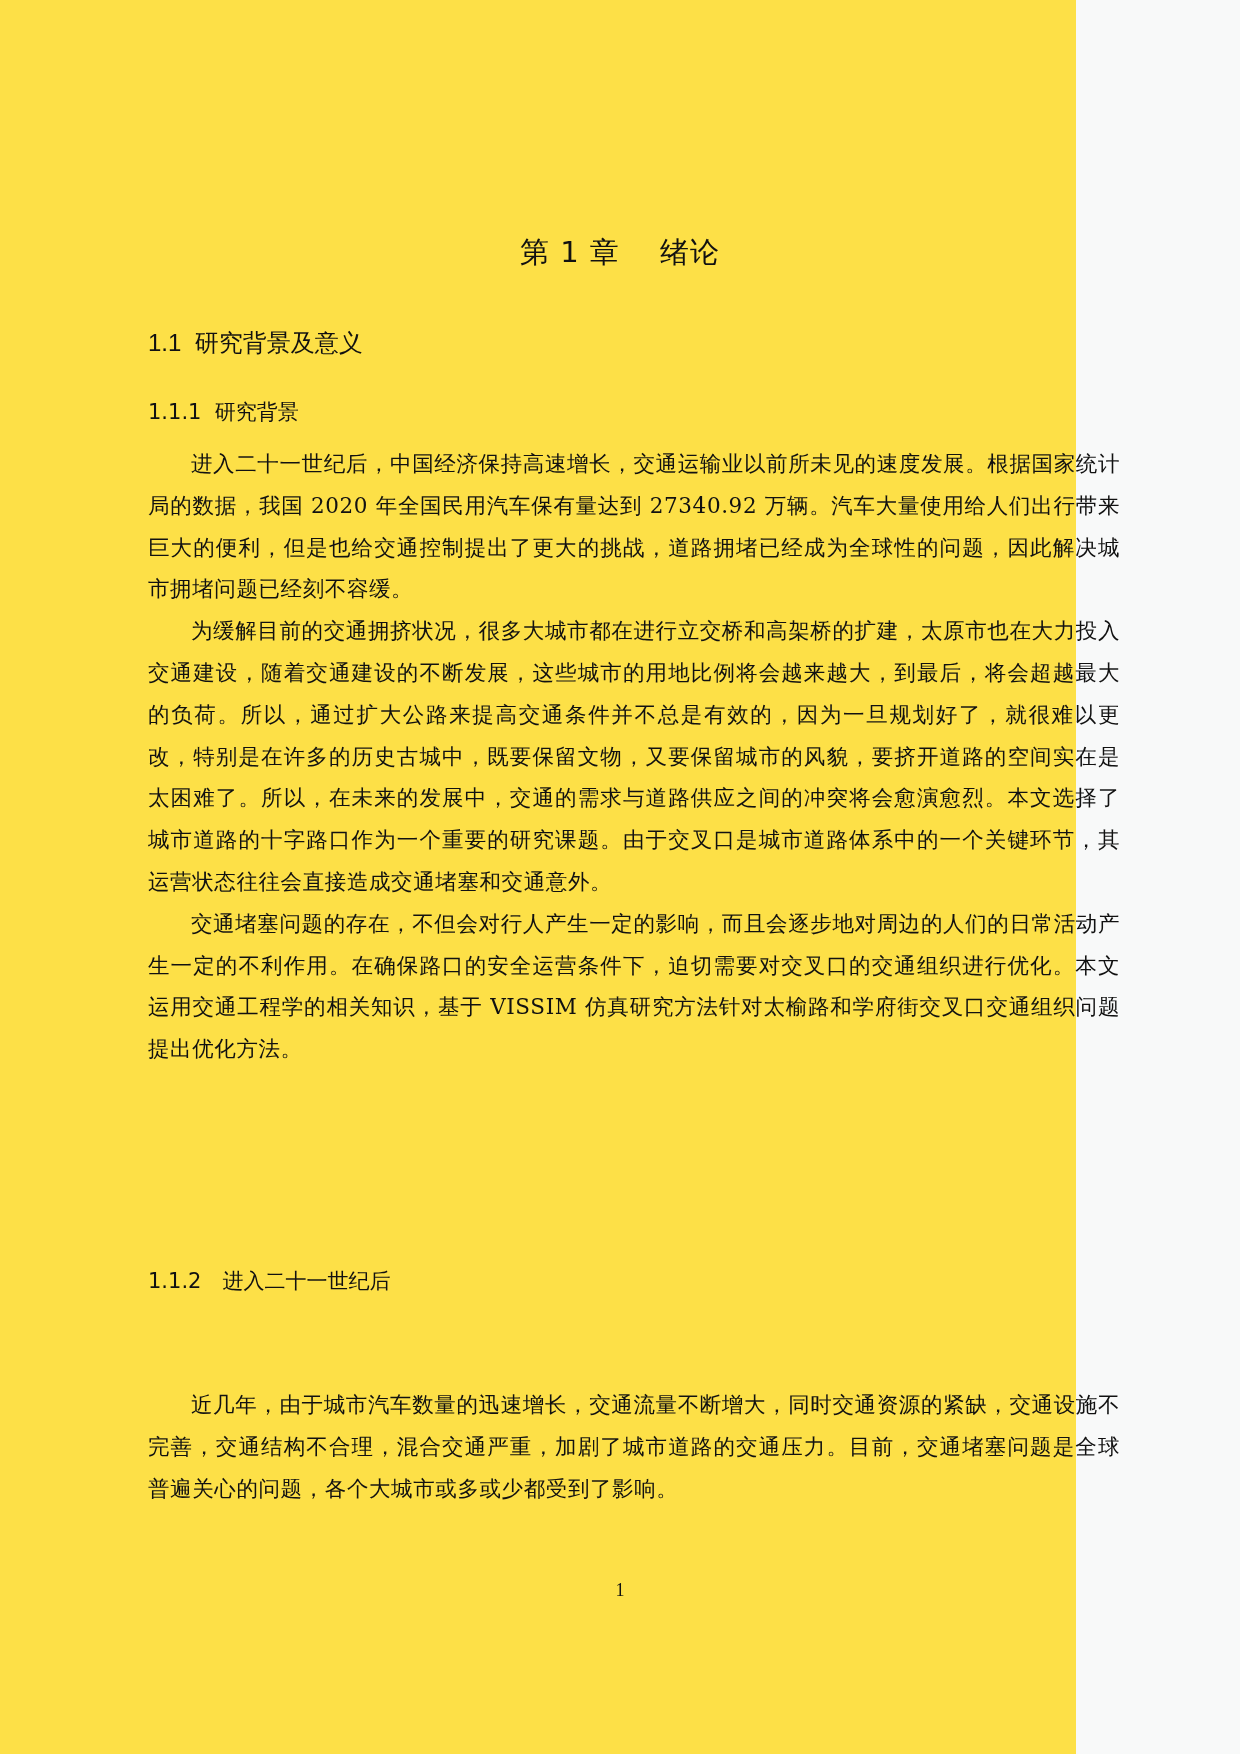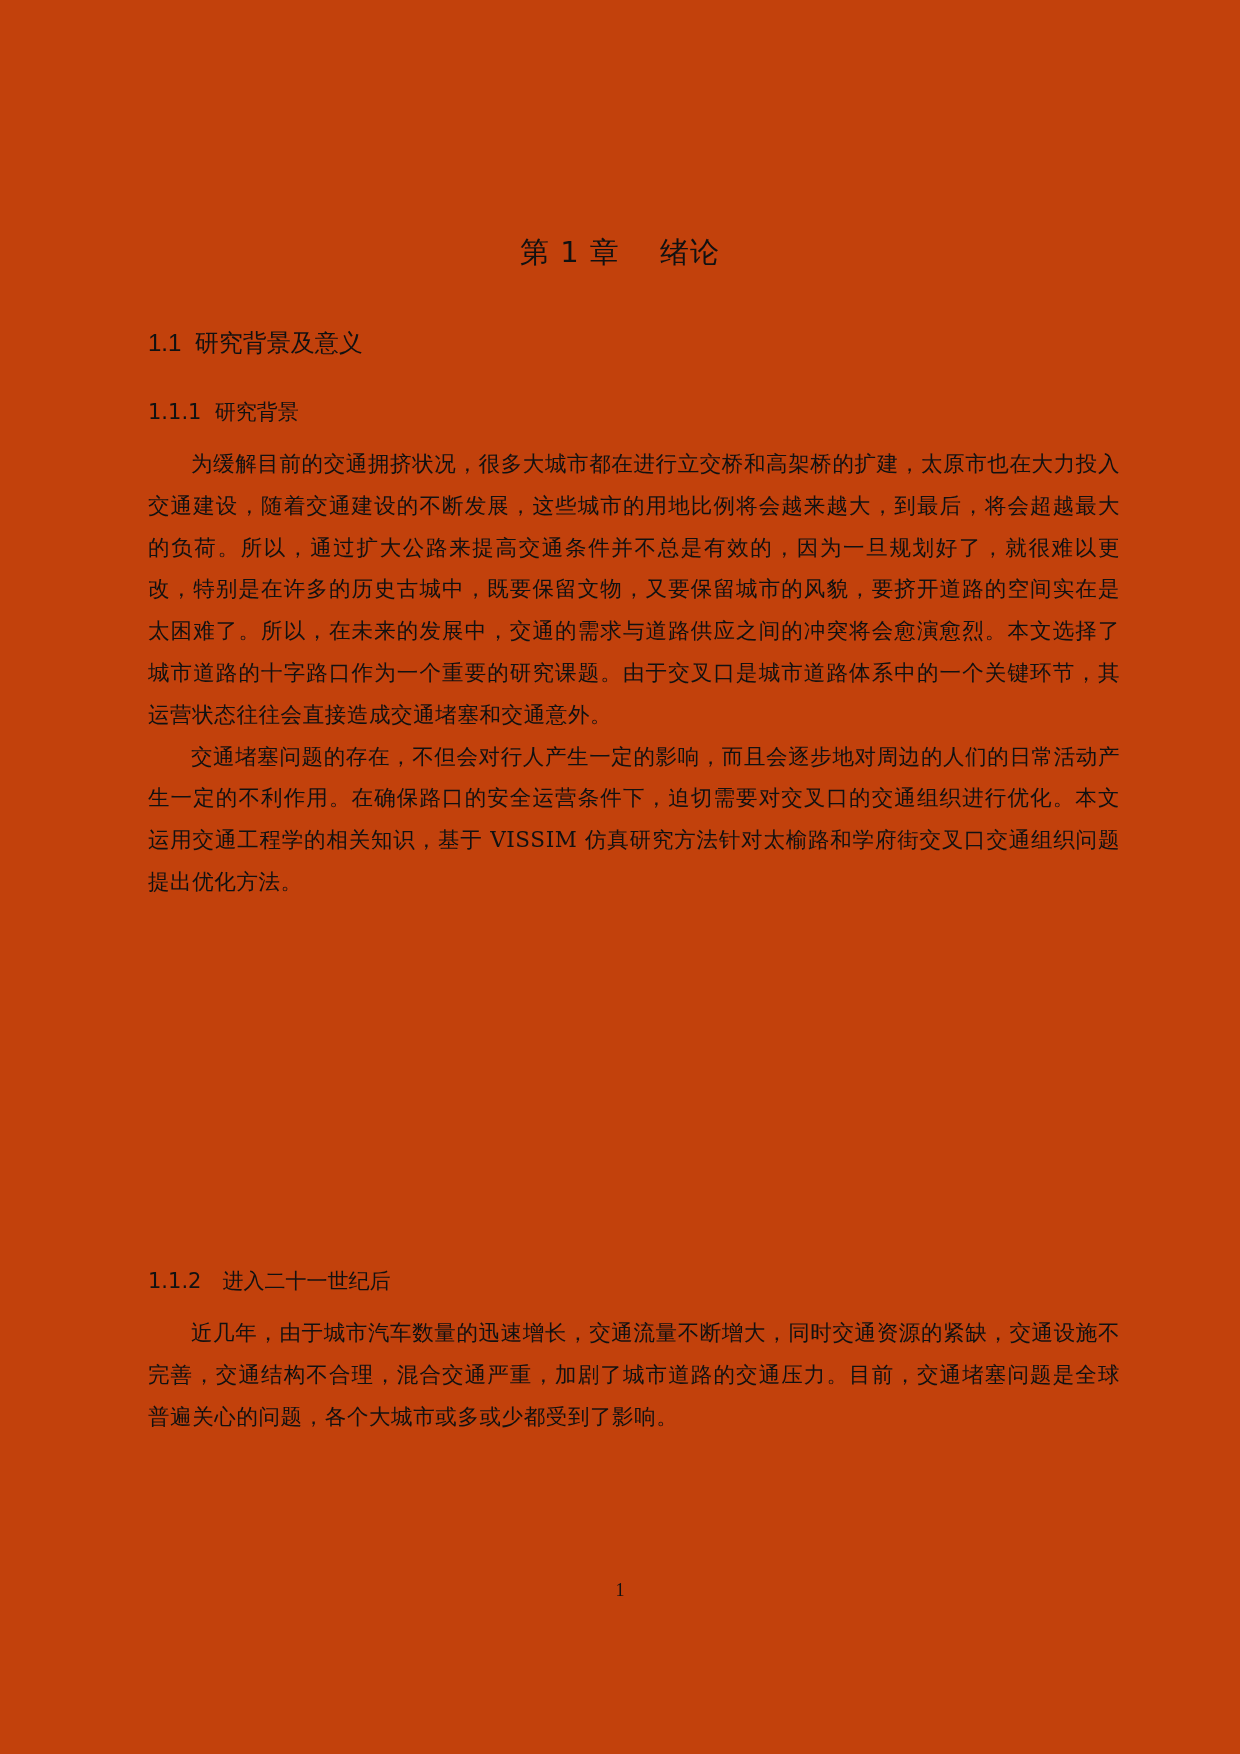--- a/index.html
+++ b/index.html
@@ -10,23 +10,23 @@
     body {
       width: 1240px;
       height: 1754px;
       position: relative;
       overflow: hidden;
       color: #111;
     }
     .page {
       position: absolute;
       left: 0; top: 0;
-      width: 1240px;
+      width: 1076px;
       height: 1754px;
-      background: #c2410c;
+      background: #fde047;
     }
     .chapter-title {
       position: absolute;
       top: 232px;
       left: 0;
       width: 1240px;
       text-align: center;
       font-family: "DejaVu Sans", sans-serif;
       font-size: 29px;
       letter-spacing: 1px;
@@ -61,21 +61,21 @@
       font-size: 21.5px;
       line-height: 41.8px;
       text-align: justify;
       letter-spacing: 0.6px;
     }
     .body-block p {
       margin: 0;
       text-indent: 2em;
     }
     .block1 { top: 443px; }
-    .block2 { top: 1312px; }
+    .block2 { top: 1384px; }
     .page-number {
       position: absolute;
       top: 1580px;
       left: 0;
       width: 1240px;
       text-align: center;
       font-family: "Liberation Serif", serif;
       font-size: 18px;
     }
   </style>
@@ -84,20 +84,21 @@
 
 <div class="page">
 
   <div class="chapter-title">第 1 章　 绪论</div>
 
   <div class="h2">1.1  研究背景及意义</div>
 
   <div class="h3 s1">1.1.1  研究背景</div>
 
   <div class="body-block block1">
+    <p>进入二十一世纪后，中国经济保持高速增长，交通运输业以前所未见的速度发展。根据国家统计局的数据，我国 2020 年全国民用汽车保有量达到 27340.92 万辆。汽车大量使用给人们出行带来巨大的便利，但是也给交通控制提出了更大的挑战，道路拥堵已经成为全球性的问题，因此解决城市拥堵问题已经刻不容缓。</p>
     <p>为缓解目前的交通拥挤状况，很多大城市都在进行立交桥和高架桥的扩建，太原市也在大力投入交通建设，随着交通建设的不断发展，这些城市的用地比例将会越来越大，到最后，将会超越最大的负荷。所以，通过扩大公路来提高交通条件并不总是有效的，因为一旦规划好了，就很难以更改，特别是在许多的历史古城中，既要保留文物，又要保留城市的风貌，要挤开道路的空间实在是太困难了。所以，在未来的发展中，交通的需求与道路供应之间的冲突将会愈演愈烈。本文选择了城市道路的十字路口作为一个重要的研究课题。由于交叉口是城市道路体系中的一个关键环节，其运营状态往往会直接造成交通堵塞和交通意外。</p>
     <p>交通堵塞问题的存在，不但会对行人产生一定的影响，而且会逐步地对周边的人们的日常活动产生一定的不利作用。在确保路口的安全运营条件下，迫切需要对交叉口的交通组织进行优化。本文运用交通工程学的相关知识，基于 VISSIM 仿真研究方法针对太榆路和学府街交叉口交通组织问题提出优化方法。</p>
   </div>
 
   <div class="h3 s2">1.1.2　进入二十一世纪后</div>
 
   <div class="body-block block2">
     <p>近几年，由于城市汽车数量的迅速增长，交通流量不断增大，同时交通资源的紧缺，交通设施不完善，交通结构不合理，混合交通严重，加剧了城市道路的交通压力。目前，交通堵塞问题是全球普遍关心的问题，各个大城市或多或少都受到了影响。</p>
   </div>
 

